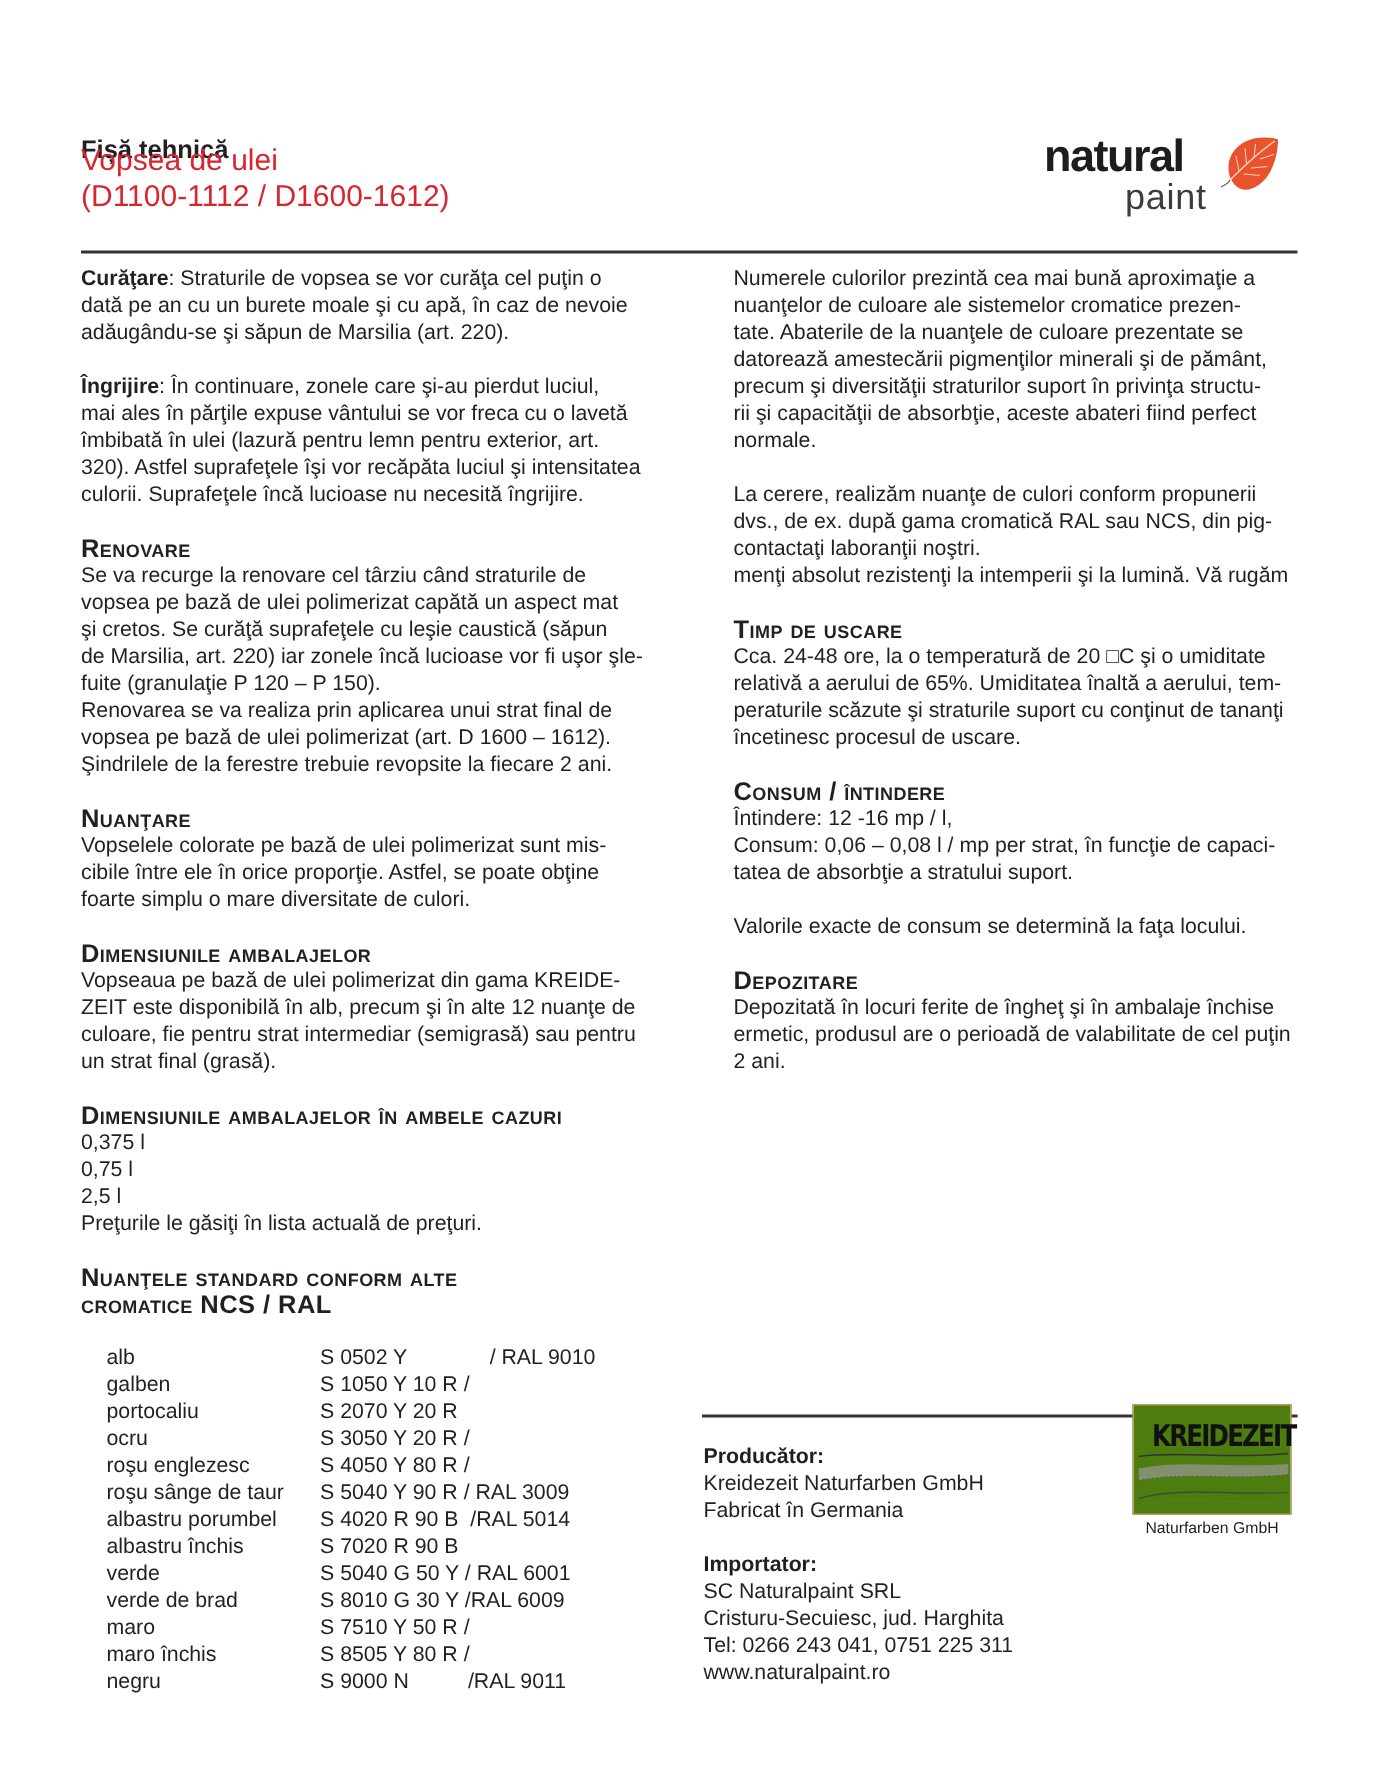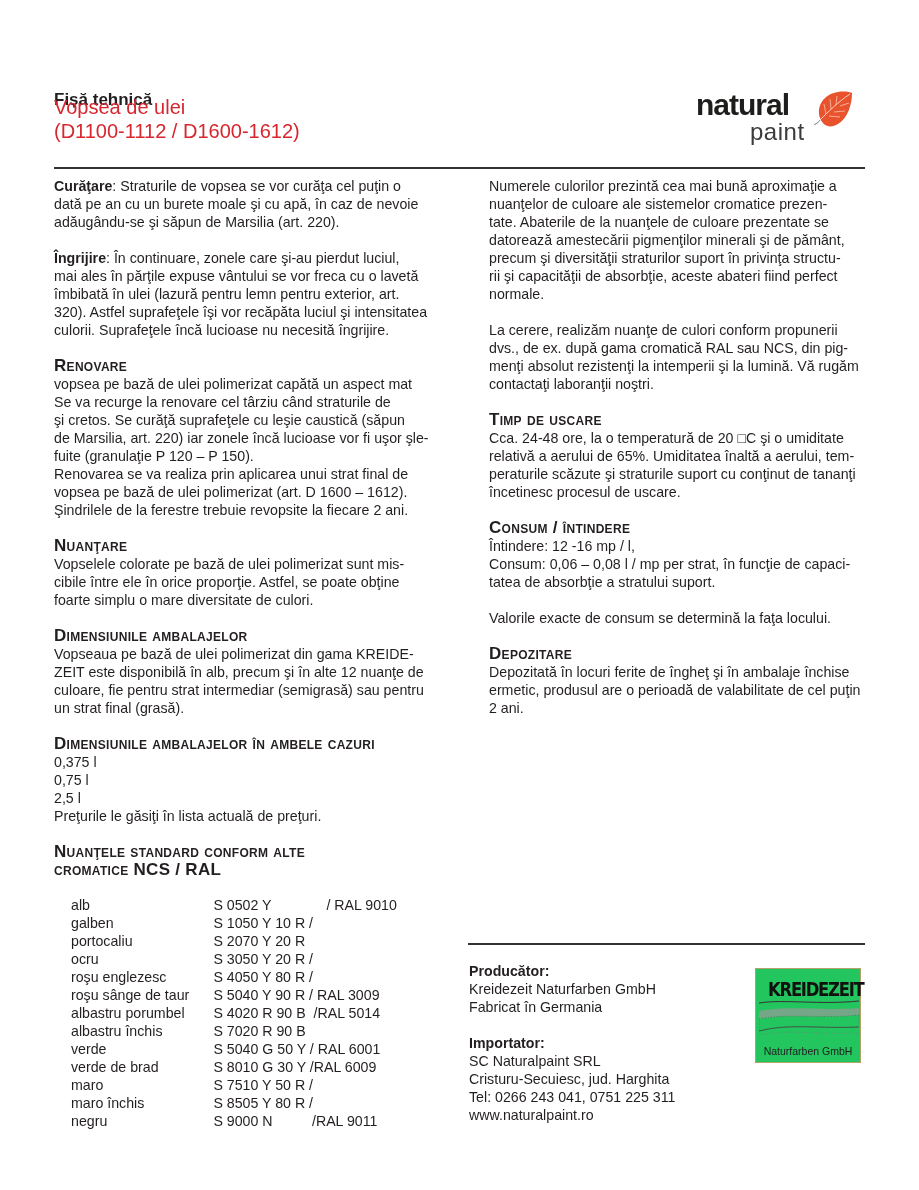--- a/index.html
+++ b/index.html
@@ -28,22 +28,22 @@
     .heading .big { font-variant: normal; }
     b.lead { font-weight: bold; }
     .line { display: block; }
     .color-table { border-collapse: collapse; margin: 17px; }
     .color-table td { padding: 0; height: 18px; vertical-align: top; white-space: pre; }
     .color-table td.name { width: 162px; }
     .color-table td.ncs { width: 220px; }
     .contact { position: absolute; left: 469px; top: 962px; width: 270px; font-size: 14.2px; line-height: 18px; }
     .contact .label { font-weight: bold; }
     .kz-logo {
-      position: absolute; left: 755px; top: 968px; width: 106px; height: 95px;
-      border: 1.5px solid #b5a26b; background: #22c55e; box-sizing: border-box;
+      position: absolute; left: 755px; top: 936px; width: 106px; height: 74px;
+      border: 1.5px solid #b5a26b; background: #4d7c0f; box-sizing: border-box;
     }
     .kz-word { position: absolute; left: 3px; top: 8px; width: 100px; text-align: center; font-size: 20px; font-weight: bold; letter-spacing: -1.5px; color: #111; font-family: "DejaVu Sans", sans-serif; transform: scaleX(0.82); transform-origin: center; }
     .kz-art { position: absolute; left: 3px; top: 30px; width: 100px; height: 42px; }
     .kz-sub { position: absolute; left: 0; top: 76px; width: 104px; text-align: center; font-size: 10.5px; color: #222; }
   </style>
 </head>
 <body>
 
 <div class="abs doc-label">Fișă tehnică</div>
 <div class="abs title">
@@ -74,22 +74,22 @@
   <div class="para">
     <b class="lead">Îngrijire</b><span>: În continuare, zonele care şi-au pierdut luciul,</span>
     <span class="line">mai ales în părţile expuse vântului se vor freca cu o lavetă</span>
     <span class="line">îmbibată în ulei (lazură pentru lemn pentru exterior, art.</span>
     <span class="line">320). Astfel suprafeţele îşi vor recăpăta luciul şi intensitatea</span>
     <span class="line">culorii. Suprafeţele încă lucioase nu necesită îngrijire.</span>
   </div>
 
   <div class="para">
     <div class="heading">Renovare</div>
+    <span class="line">Se va recurge la renovare cel târziu când straturile de</span>
     <span class="line">vopsea pe bază de ulei polimerizat capătă un aspect mat</span>
-    <span class="line">Se va recurge la renovare cel târziu când straturile de</span>
     <span class="line">şi cretos.  Se curăţă suprafeţele cu leşie caustică (săpun</span>
     <span class="line">de Marsilia, art. 220) iar zonele încă lucioase vor fi uşor şle-</span>
     <span class="line">fuite (granulaţie P 120 – P 150).</span>
     <span class="line">Renovarea se va realiza prin aplicarea unui strat final de</span>
     <span class="line">vopsea pe bază de ulei polimerizat (art. D 1600 – 1612).</span>
     <span class="line">Şindrilele de la ferestre trebuie revopsite la fiecare 2 ani.</span>
   </div>
 
   <div class="para">
     <div class="heading">Nuanţare</div>
@@ -185,22 +185,22 @@
     <span class="line">tate. Abaterile de la nuanţele de culoare prezentate se</span>
     <span class="line">datorează amestecării pigmenţilor minerali şi de pământ,</span>
     <span class="line">precum şi  diversităţii straturilor suport în privinţa structu-</span>
     <span class="line">rii şi capacităţii de absorbţie, aceste abateri fiind perfect</span>
     <span class="line">normale.</span>
   </div>
 
   <div class="para">
     <span class="line">La cerere, realizăm nuanţe de culori conform propunerii</span>
     <span class="line">dvs., de ex. după gama cromatică RAL sau NCS, din pig-</span>
+    <span class="line">contactaţi laboranţii noştri.</span>
     <span class="line">menţi absolut rezistenţi la intemperii şi la lumină. Vă rugăm</span>
-    <span class="line">contactaţi laboranţii noştri.</span>
   </div>
 
   <div class="para">
     <div class="heading">Timp de uscare</div>
     <span class="line">Cca. 24-48 ore, la o temperatură de 20 □C şi o umiditate</span>
     <span class="line">relativă a aerului de 65%. Umiditatea înaltă a aerului, tem-</span>
     <span class="line">peraturile scăzute şi straturile suport cu conţinut de tananţi</span>
     <span class="line">încetinesc procesul de uscare.</span>
   </div>
 

